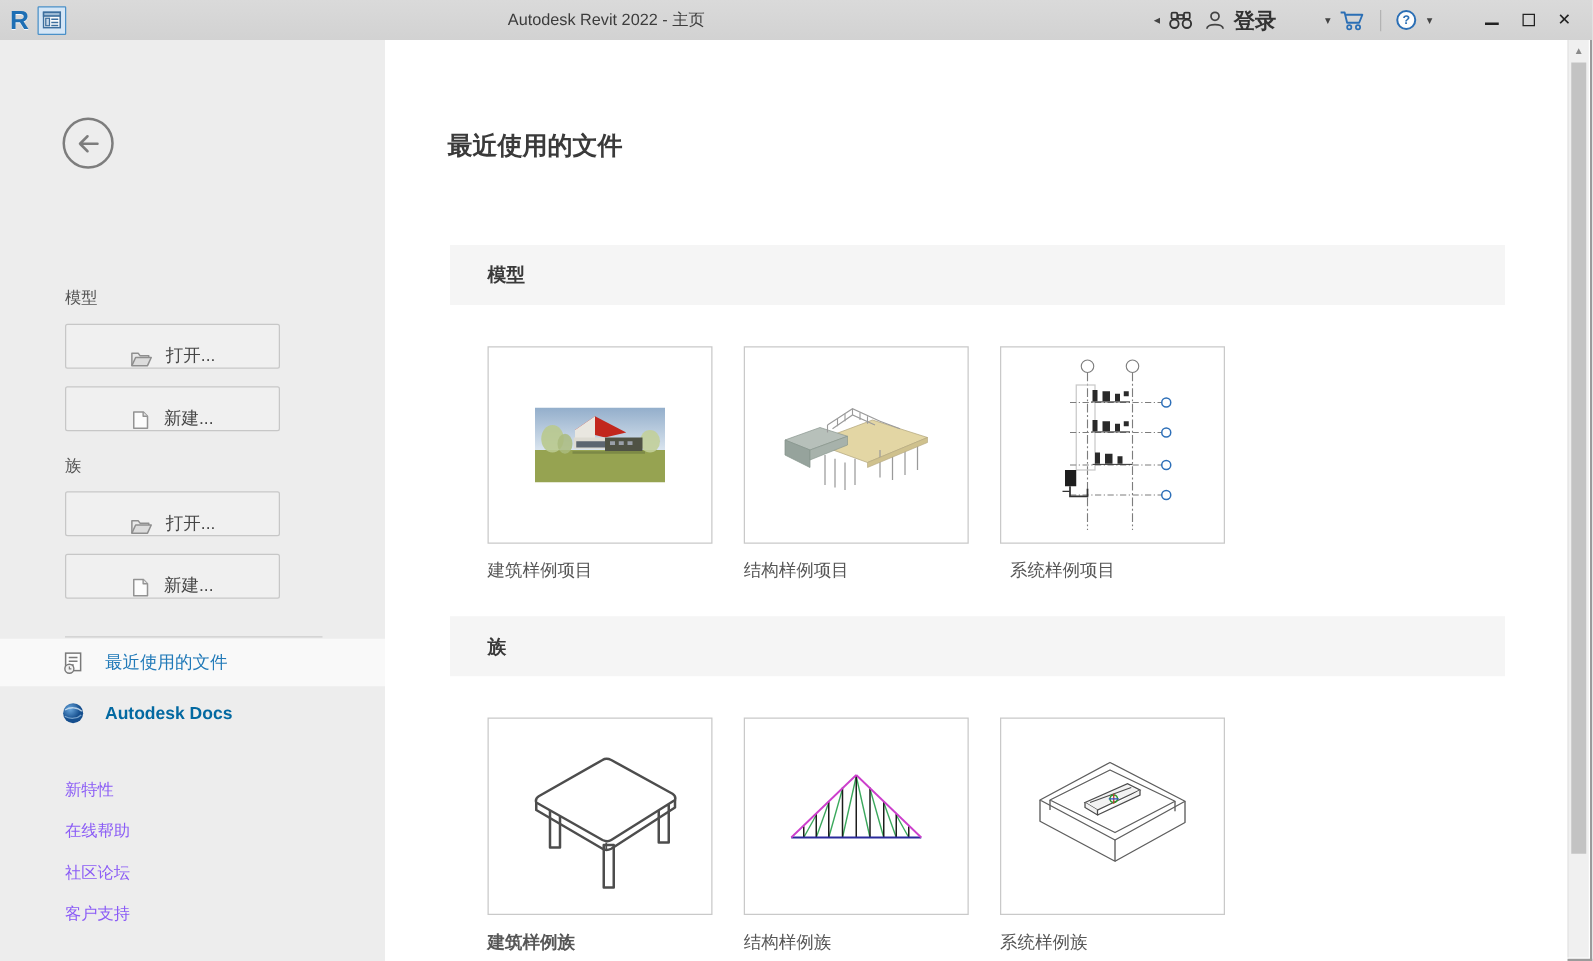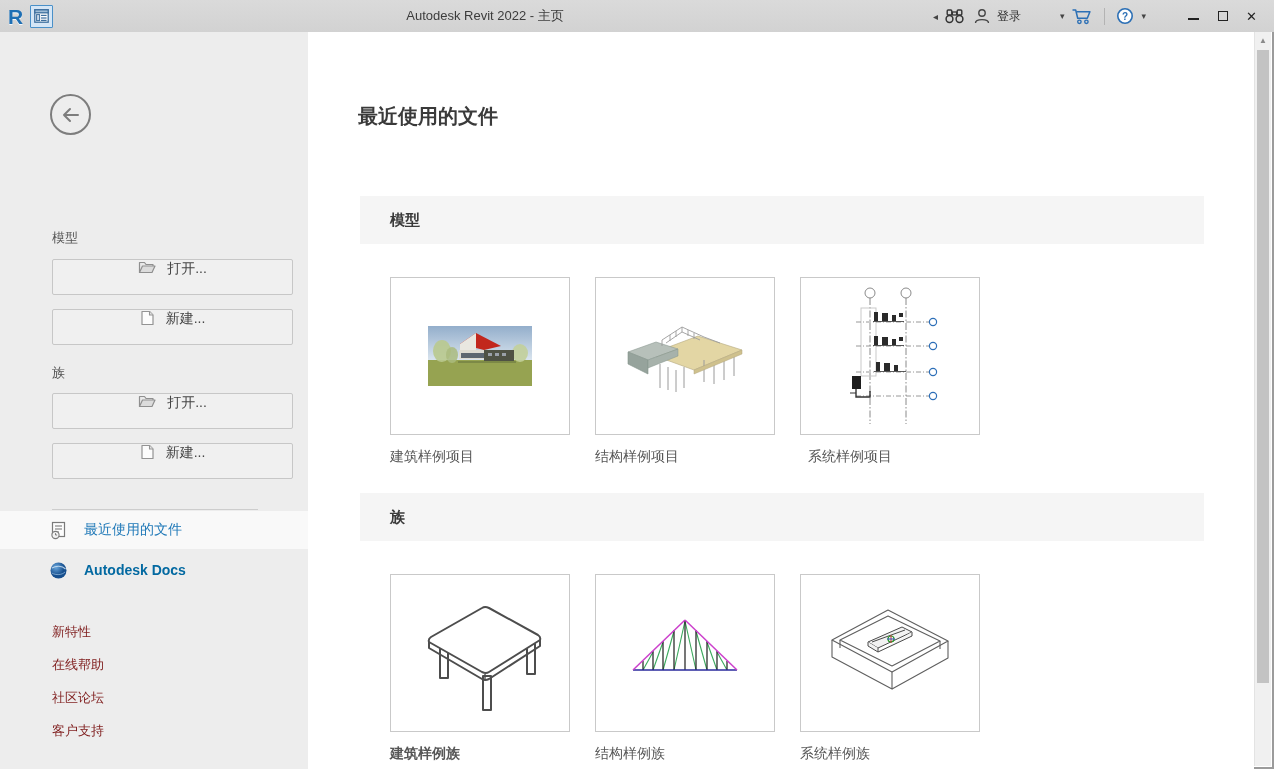--- a/index.html
+++ b/index.html
@@ -14,46 +14,46 @@
   .tb-left { position:absolute; left:8px; top:0; height:32px; display:flex; align-items:center; gap:7px; }
   .revit-logo { font-weight:800; font-size:21px; color:#1e6fb4; font-style:normal;
     text-shadow:0 1px 0 #f4f8fb; line-height:1; cursor:default; }
   .home-btn { width:23px; height:23px; border:1px solid #4a90c8; background:#d5e6f6;
     display:flex; align-items:center; justify-content:center; border-radius:1px; }
   .tb-title { position:absolute; left:340px; top:0; width:290px; height:32px; line-height:32px;
     text-align:center; font-size:13px; color:#3c3c3c; }
   .tb-right { position:absolute; right:8px; top:0; height:32px; display:flex; align-items:center; }
   .tb-ico { display:flex; align-items:center; justify-content:center; height:24px; padding:0 4px; }
   .collapse-arrow { font-size:10px; color:#444; padding-right:2px; }
-  .signin-label { font-size:12px; color:#333; padding:0 2px 0 2px; }
+  .signin-label { font-size:17px; color:#333; padding:0 2px 0 2px;font-weight:bold; }
   .dd-arrow { font-size:9px; color:#444; padding:0 3px; }
   .dd-arrow.far { margin-left:34px; }
   .tb-sep { width:1px; height:17px; background:#b3b3b3; margin:0 7px; }
   .win-controls { display:flex; align-items:center; margin-left:30px; }
   .win-btn { width:29px; height:26px; display:flex; align-items:center; justify-content:center;
     color:#222; font-size:13px; }
   .max-glyph { width:10px; height:10px; border:1.5px solid #222; display:block; }
   .min-glyph { width:11px; height:0; border-top:2px solid #222; display:block; margin-top:6px; }
 
   
   .sidebar { position:absolute; left:0; top:32px; width:308px; height:737px; background:#ededed; }
   .back-btn { position:absolute; left:50px; top:62px; width:41px; height:41px; border-radius:50%;
     border:2px solid #7d7d7d; display:flex; align-items:center; justify-content:center; background:transparent; }
   .sb-label { position:absolute; left:52px; font-size:13px; color:#555; }
-  .sb-btn { position:absolute; left:52px; width:241px; height:36px; background:#f0f0f0;
-    border:1px solid #c7c7c7; border-radius:2px; display:flex; align-items:flex-start;
+  .sb-btn { position:absolute; left:52px; width:172px; height:36px; background:#f0f0f0;
+    border:1px solid #c7c7c7; border-radius:2px; display:flex; align-items:flex-end;
     justify-content:center; gap:11px; font-size:14px; color:#454545; }
   .sb-divider { position:absolute; left:52px; top:477px; width:206px; height:1px; background:#cdcdcd; }
   .sb-nav { position:absolute; left:0; width:308px; height:38px; display:flex; align-items:center; }
   .sb-nav .nav-ico { position:absolute; left:48px; width:20px; display:flex; justify-content:center; }
   .sb-nav .nav-label { position:absolute; left:84px; font-size:14px; }
   .sb-nav.active { background:#f9f9f9; }
   .sb-nav.active .nav-label { color:#2079b8; }
   .sb-nav.plain .nav-label { color:#0369a1;font-weight:bold; }
-  .sb-link { position:absolute; left:52px; height:18px; font-size:13px; color:#7f1d1d; line-height:18px; }
+  .sb-link { position:absolute; left:52px; height:18px; font-size:13px; color:#8b5cf6; line-height:18px; }
 
   
   .main { position:absolute; left:308px; top:32px; width:946px; height:737px; background:#fff; }
   .page-title { position:absolute; left:50px; top:71px; font-size:20px; font-weight:bold; color:#3a3a3a; }
   .band { position:absolute; left:52px; width:844px; height:48px; background:#f5f5f5;
     display:flex; align-items:center; }
   .band-label { margin-left:30px; font-size:15px; font-weight:bold; color:#3a3a3a; }
   .card { position:absolute; width:180px; height:158px; background:#fff; border:1px solid #c9c9c9;
     display:flex; align-items:center; justify-content:center; }
   .card-caption { position:absolute; font-size:14px; color:#565656; }

